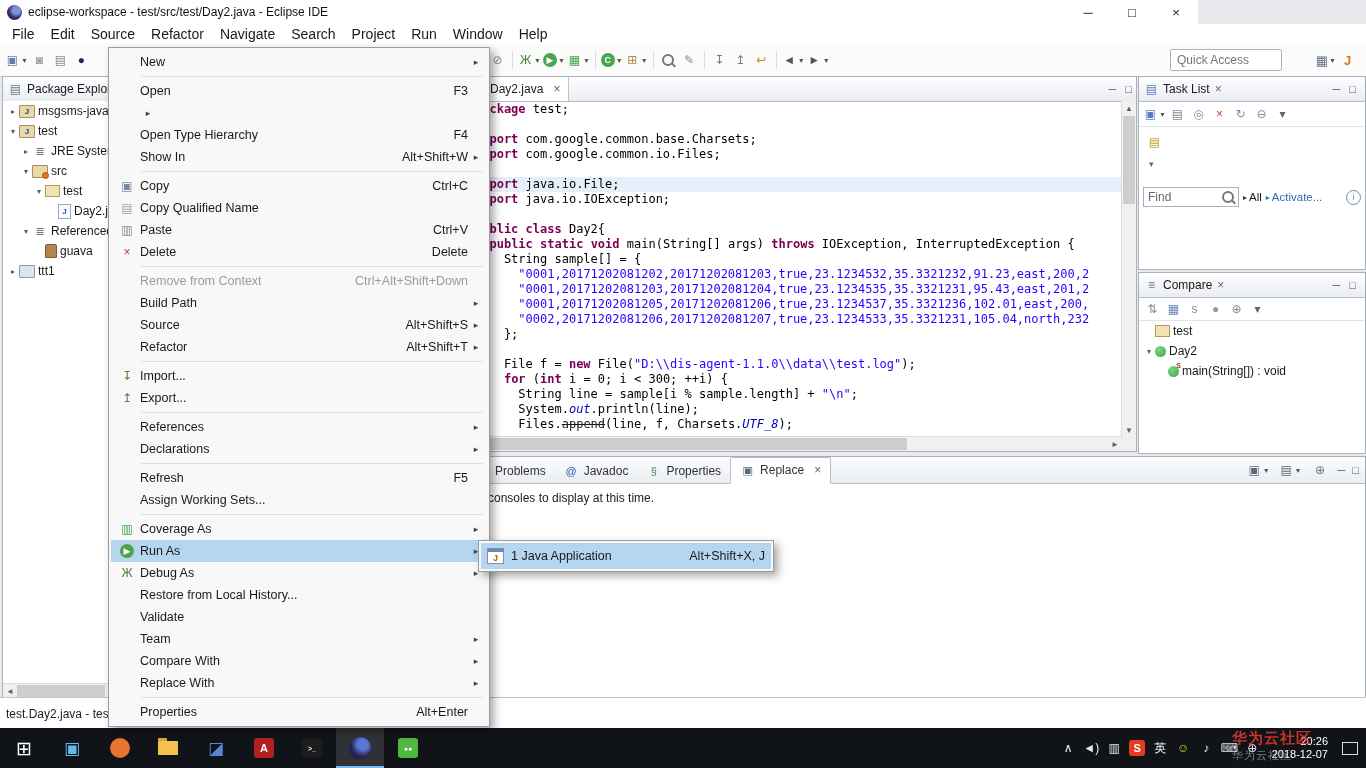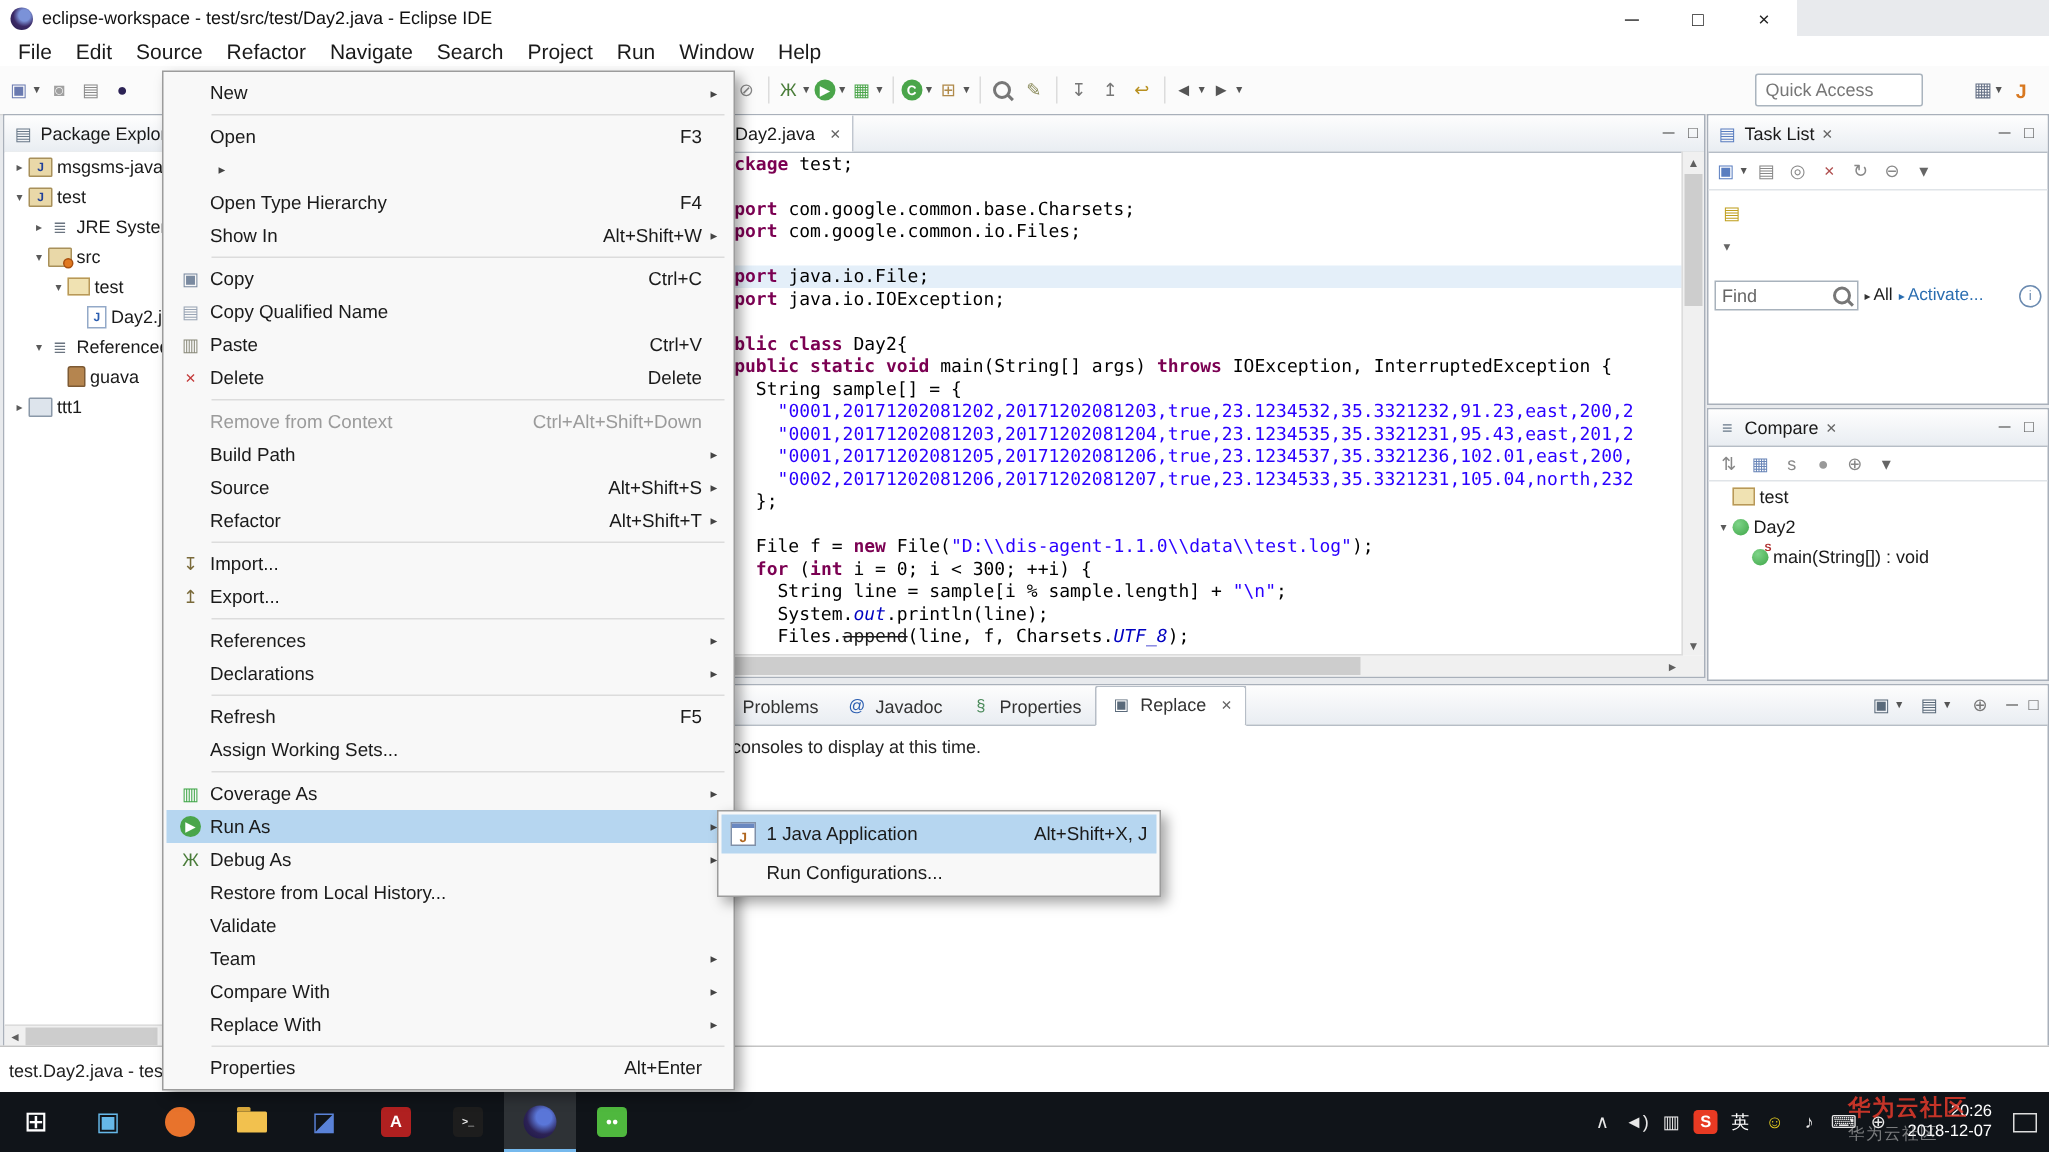--- a/index.html
+++ b/index.html
@@ -683,24 +683,20 @@
       </div>
     </div>
   <div id="submenu">
       <div class="sub-item hl">
         <span class="sub-ico">
           <span class="ico-javaapp">J</span>
         </span>
         <span class="ctx-lbl">1 Java Application</span>
         <span class="ctx-sc">Alt+Shift+X, J</span>
       </div>
-      <div class="sub-item">
-        <span class="sub-ico"></span>
-        <span class="ctx-lbl">Run Configurations...</span>
-      </div>
     </div>
 
   <div id="taskbar">
     <div id="tb-apps" style="display:flex">
         <div class="tba">
           <span style="color:#ffffff;font-size:19px">⊞</span>
         </div>
         <div class="tba">
           <span style="color:#66b8e8;font-size:17px">▣</span>
         </div>

